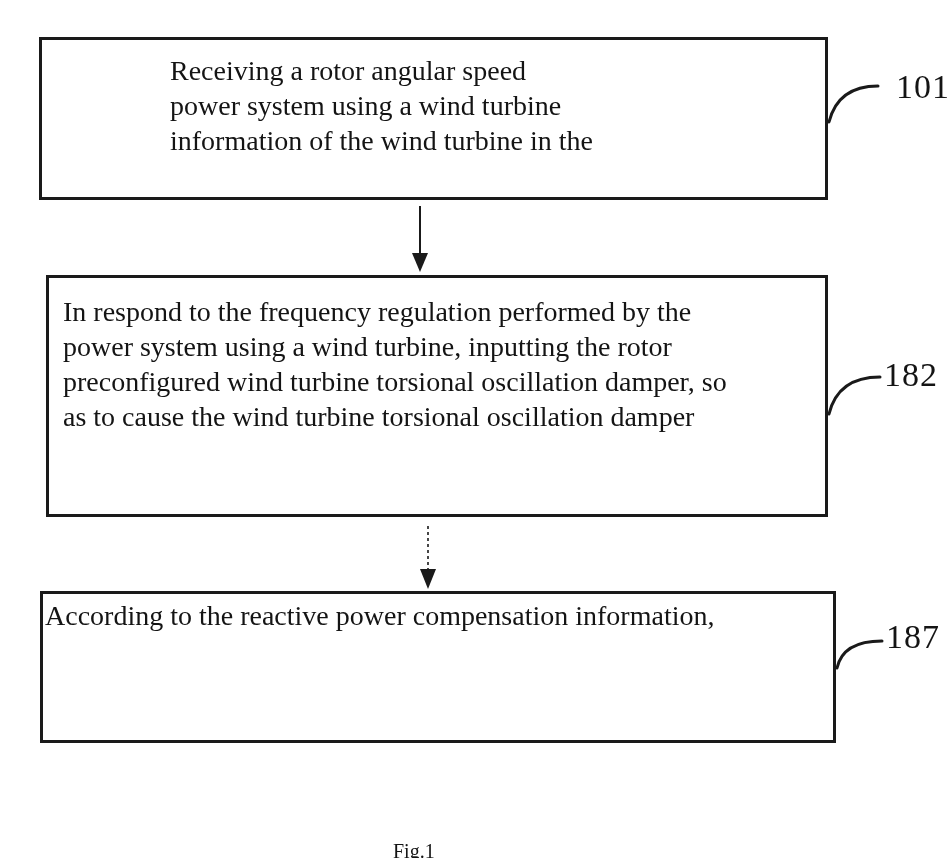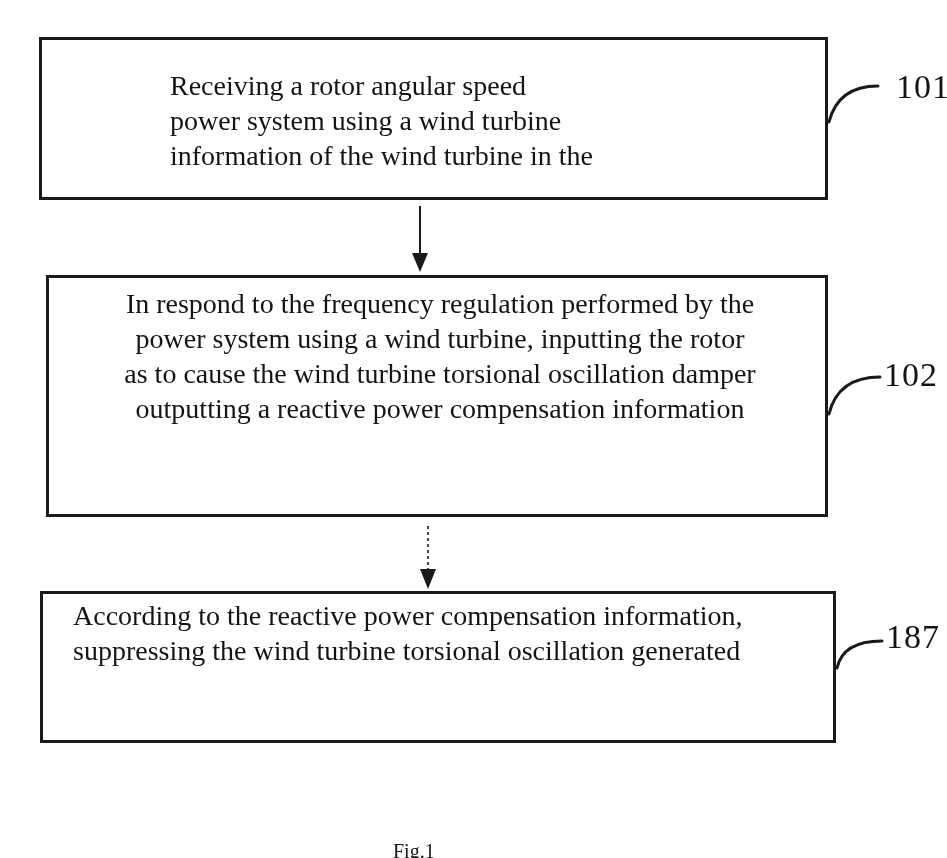--- a/index.html
+++ b/index.html
@@ -23,27 +23,27 @@
     box-sizing: border-box;
   }
   .box-text {
     font-size: 28px;
     line-height: 35px;
     color: #141414;
   }
   .line { display: block; white-space: nowrap; }
 
   .box1 { left: 39px;  top: 37px;  width: 789px; height: 163px; }
-  .box1 .box-text { padding: 28px 10px 0 128px; }
+  .box1 .box-text { padding: 13px 10px 0 128px; }
 
   .box2 { left: 46px;  top: 275px; width: 782px; height: 242px; }
-  .box2 .box-text { padding: 8px 8px 0 14px; text-align: center; }
+  .box2 .box-text { padding: 16px 8px 0 14px; }
 
   .box3 { left: 40px;  top: 591px; width: 796px; height: 152px; }
-  .box3 .box-text { padding: 4px 8px 0 30px; }
+  .box3 .box-text { padding: 4px 8px 0 2px; }
 
   .ref-label {
     position: absolute;
     font-size: 34px;
     line-height: 34px;
     color: #141414;
     letter-spacing: 1px;
   }
   .label-101 { left: 880px; top: 70px; margin-left: 16px;  }
   .label-102 { left: 884px; top: 358px; }
@@ -74,34 +74,33 @@
       <span class="line">Receiving a rotor angular speed</span>
       <span class="line">power system using a wind turbine</span>
       <span class="line">information of the wind turbine in the</span>
     </div>
   </div>
 
   <div class="box box2">
     <div class="box-text">
       <span class="line">In respond to the frequency regulation performed by the</span>
       <span class="line">power system using a wind turbine, inputting the rotor</span>
+      <span class="line">preconfigured wind turbine torsional oscillation damper, so</span>
       <span class="line">as to cause the wind turbine torsional oscillation damper</span>
-      <span class="line">outputting a reactive power compensation information</span>
     </div>
   </div>
 
   <div class="box box3">
     <div class="box-text">
       <span class="line">According to the reactive power compensation information,</span>
-      <span class="line">suppressing the wind turbine torsional oscillation generated</span>
     </div>
   </div>
 
   <div class="ref-label label-101">101</div>
-  <div class="ref-label label-102">102</div>
+  <div class="ref-label label-102">182</div>
   <div class="ref-label label-103">187</div>
 
   <svg class="overlay" viewBox="0 0 947 858" xmlns="http://www.w3.org/2000/svg">
 
     <g>
       <line x1="420" y1="206" x2="420" y2="256" stroke="#1a1a1a" stroke-width="2"></line>
       <polygon points="412,253 428,253 420,272" fill="#1a1a1a"></polygon>
     </g>
 
     <g>

